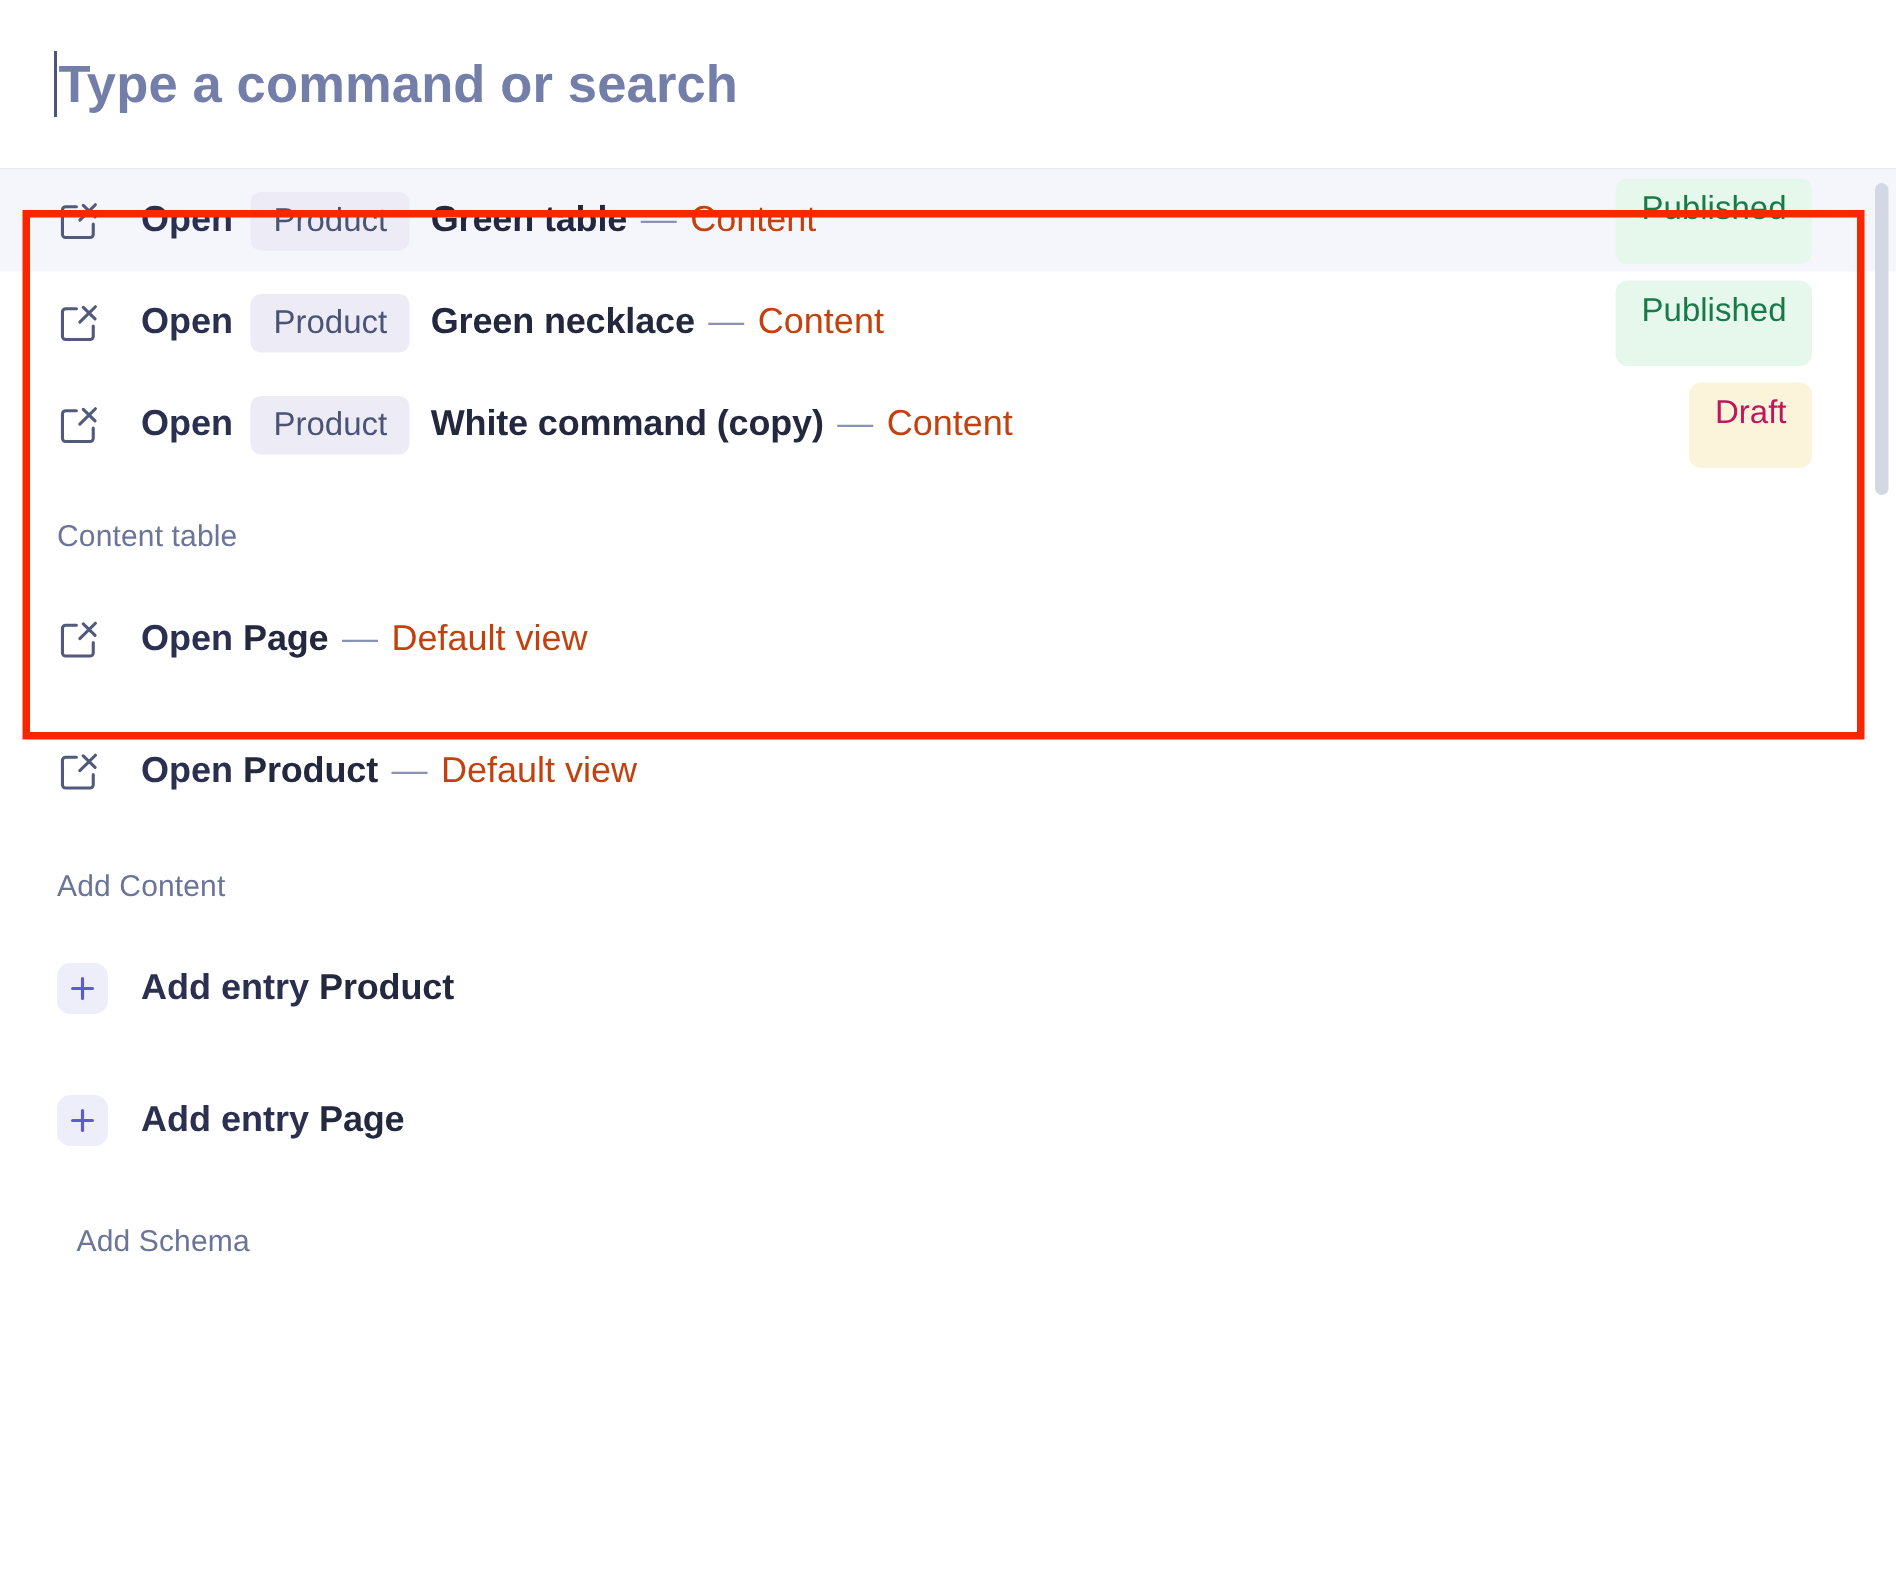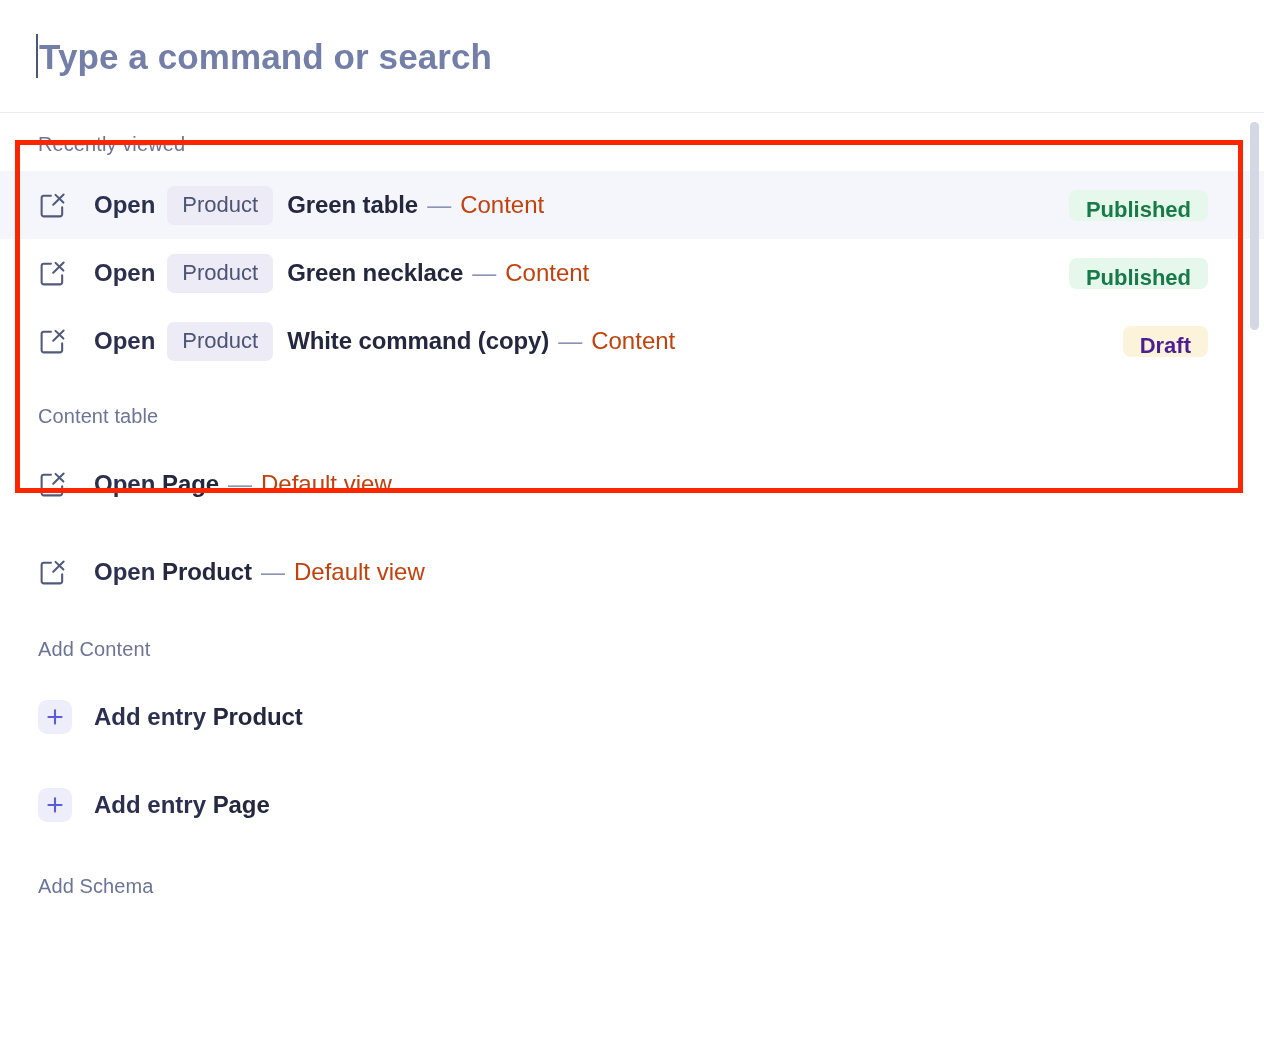--- a/index.html
+++ b/index.html
@@ -149,33 +149,33 @@
   }
   .subtitle {
     color: #c2410c;
     font-weight: 400;
   }
 
   .spacer { flex: 1 1 auto; }
 
   .badge {
     font-size: 22px;
-    font-weight: 700;
+    font-weight: 400;
     border-radius: 8px;
-    padding: 9px 17px 0;
+    padding: 9px 17px 26px;
     line-height: 1;
     white-space: nowrap;
   }
   .badge.published {
     background: #e6f7ec;
     color: #197a49;
   }
   .badge.draft {
     background: #fcf4da;
-    color: #4c1d95;
+    color: #be185d;
   }
 
   
   .annotation-box {
     position: absolute;
     left: 15px;
     top: 140px;
     width: 1228px;
     height: 353px;
     border: 5px solid #fa2600;
@@ -214,21 +214,20 @@
   <div class="search-header">
     <div class="search-field">
       <span class="caret"></span>
       <span class="search-placeholder">Type a command or search</span>
     </div>
   </div>
 
   <div class="results">
 
     <div class="group">
-      <div class="section-label pad-label-recent">Recently viewed</div>
 
       <div class="row highlight">
         <span class="icon-slot">
           <svg class="edit-icon" viewBox="0 0 24 24" fill="none" stroke="#515a7d" stroke-width="1.7" stroke-linecap="round" stroke-linejoin="round">
             <path d="M20 13.5V19.2A1.8 1.8 0 0 1 18.2 21H4.8A1.8 1.8 0 0 1 3 19.2V5.8A1.8 1.8 0 0 1 4.8 4h5.9"></path>
             <path d="M14.5 3.2L21 9.6"></path>
             <path d="M21.2 2.9L12.6 11.4"></path>
           </svg>
         </span>
         <span class="row-text">
@@ -348,21 +347,21 @@
           </span>
         </span>
         <span class="row-text">
           <span class="verb-plain">Add entry</span>
           <span>&nbsp;</span>
           <span class="title">Page</span>
         </span>
       </div>
     </div>
 
-    <div class="group" style="padding-top:36px;">
+    <div class="group" style="padding-top:36px;margin-left:13px;">
       <div class="section-label">Add Schema</div>
     </div>
 
   </div>
 
   <div class="scrollbar-track"></div>
   <div class="scrollbar-thumb"></div>
 
   <div class="annotation-box"></div>
 

